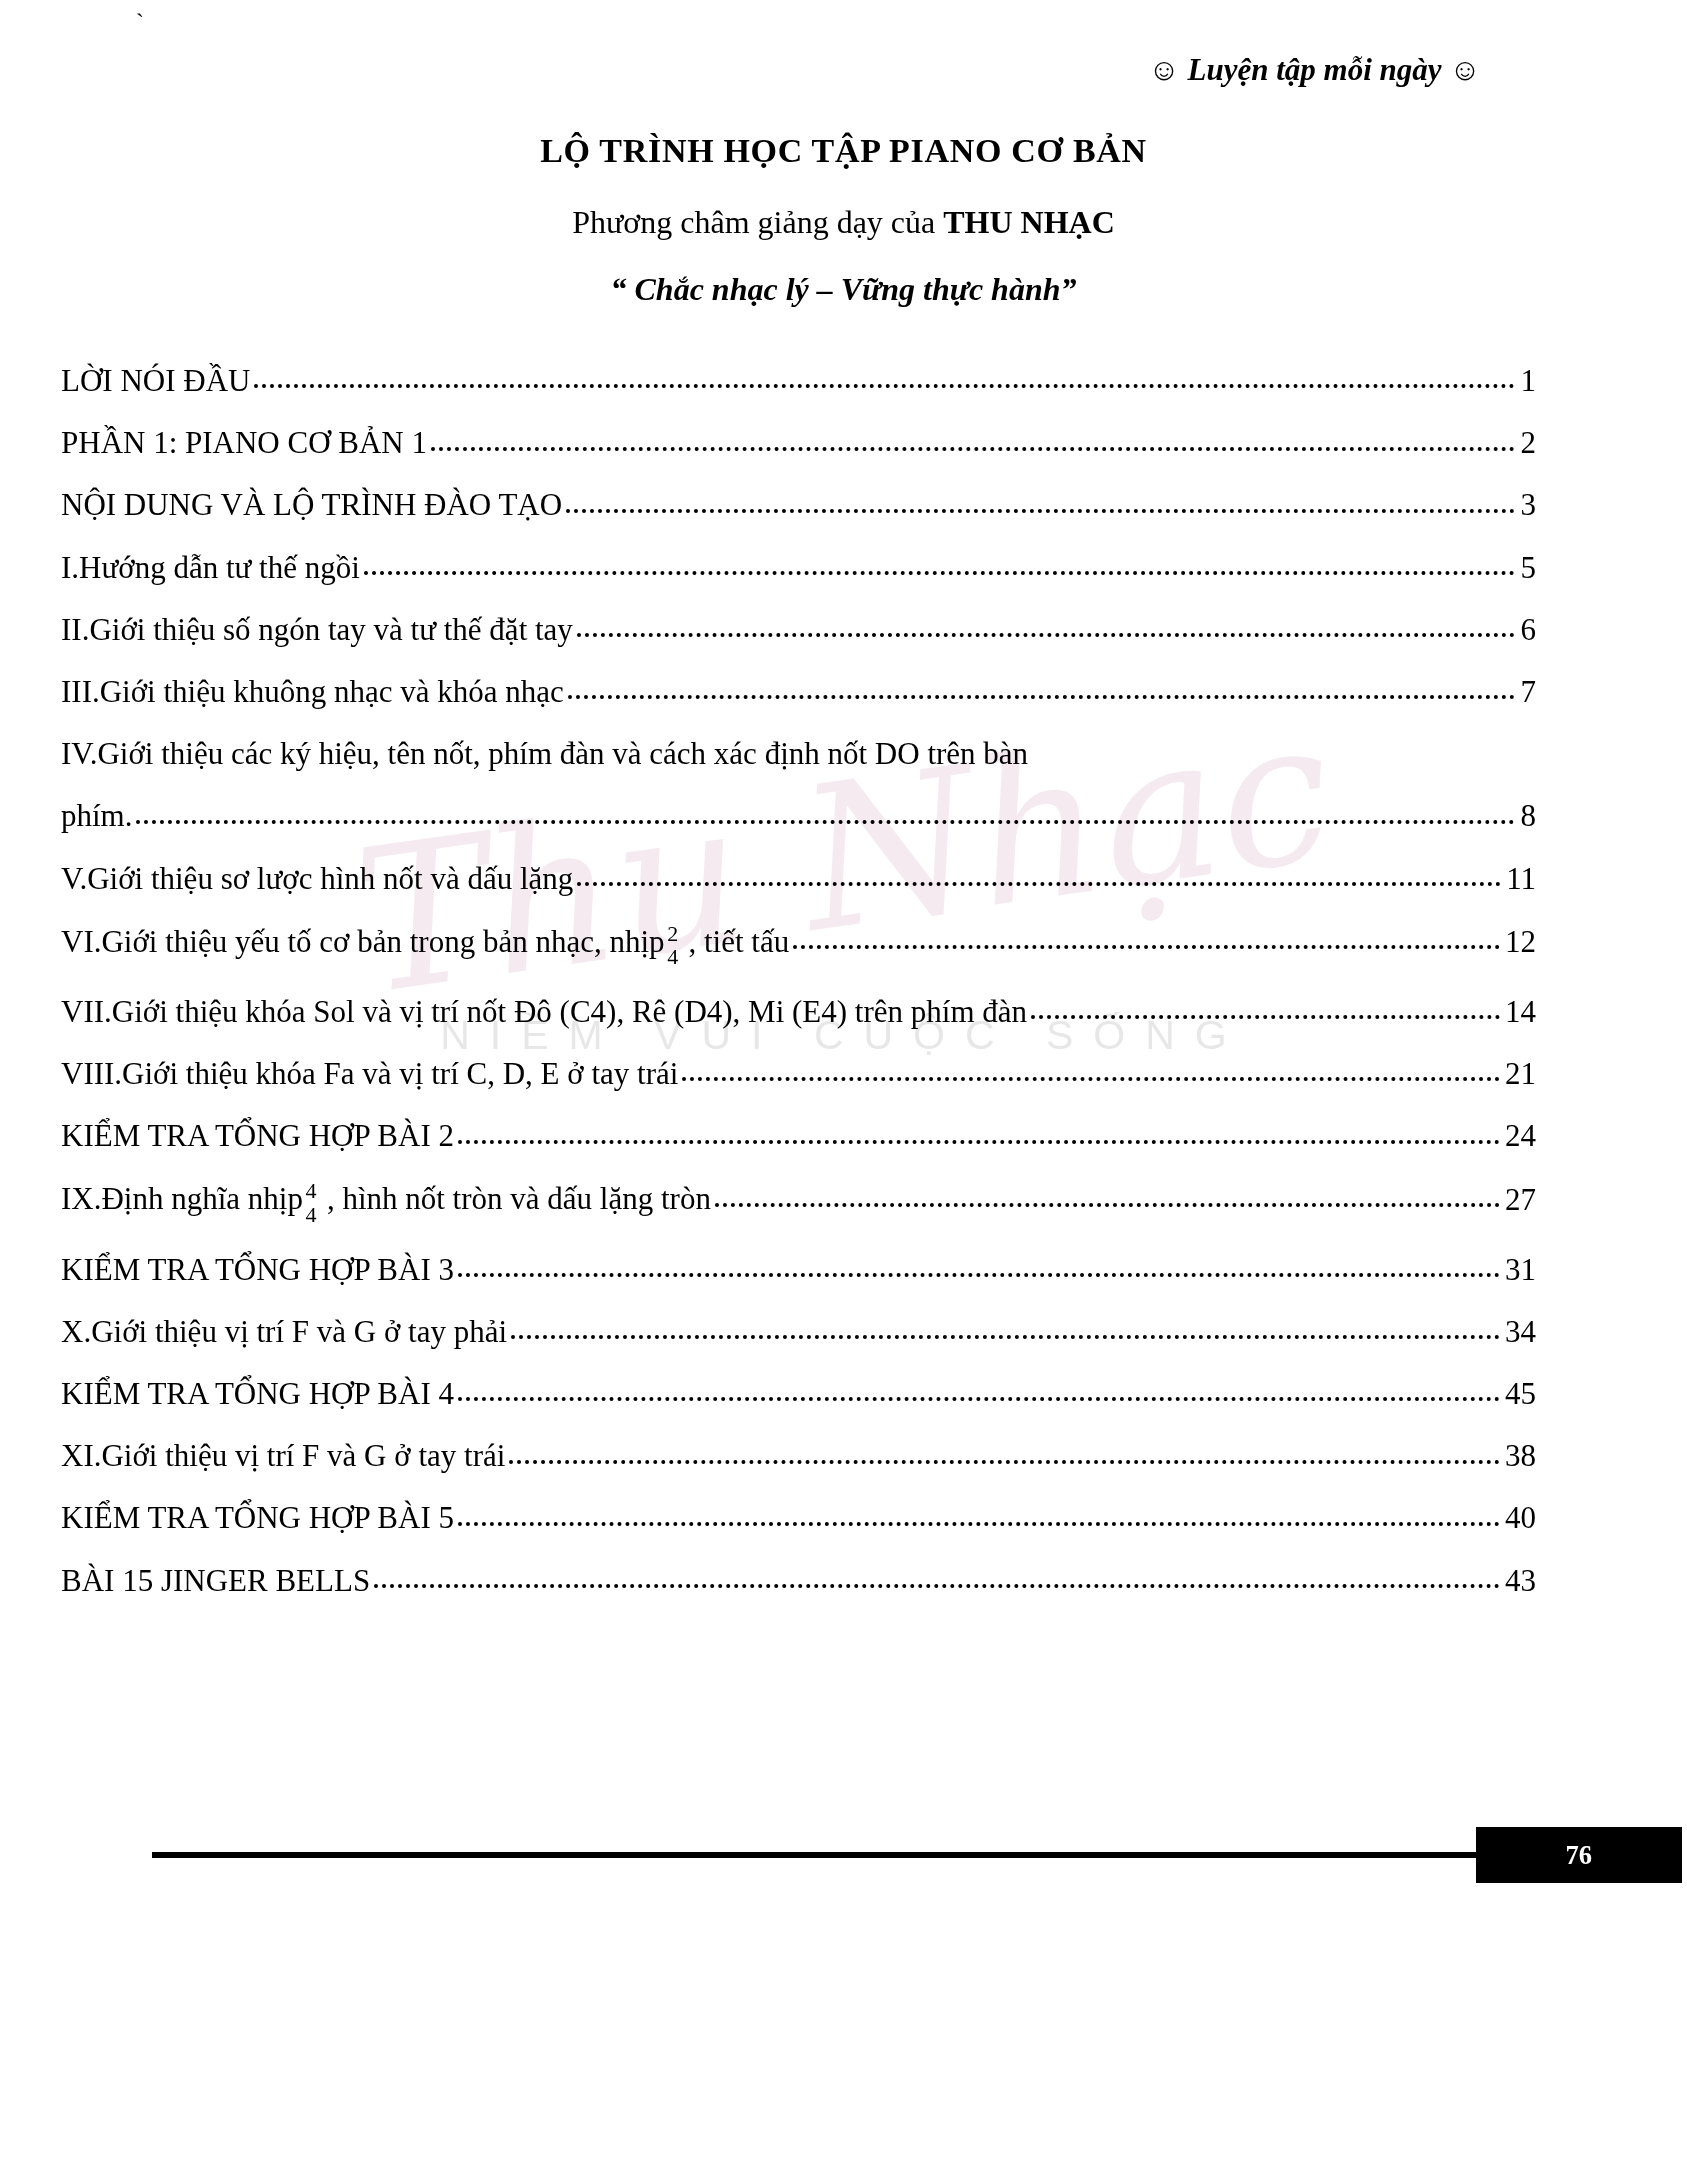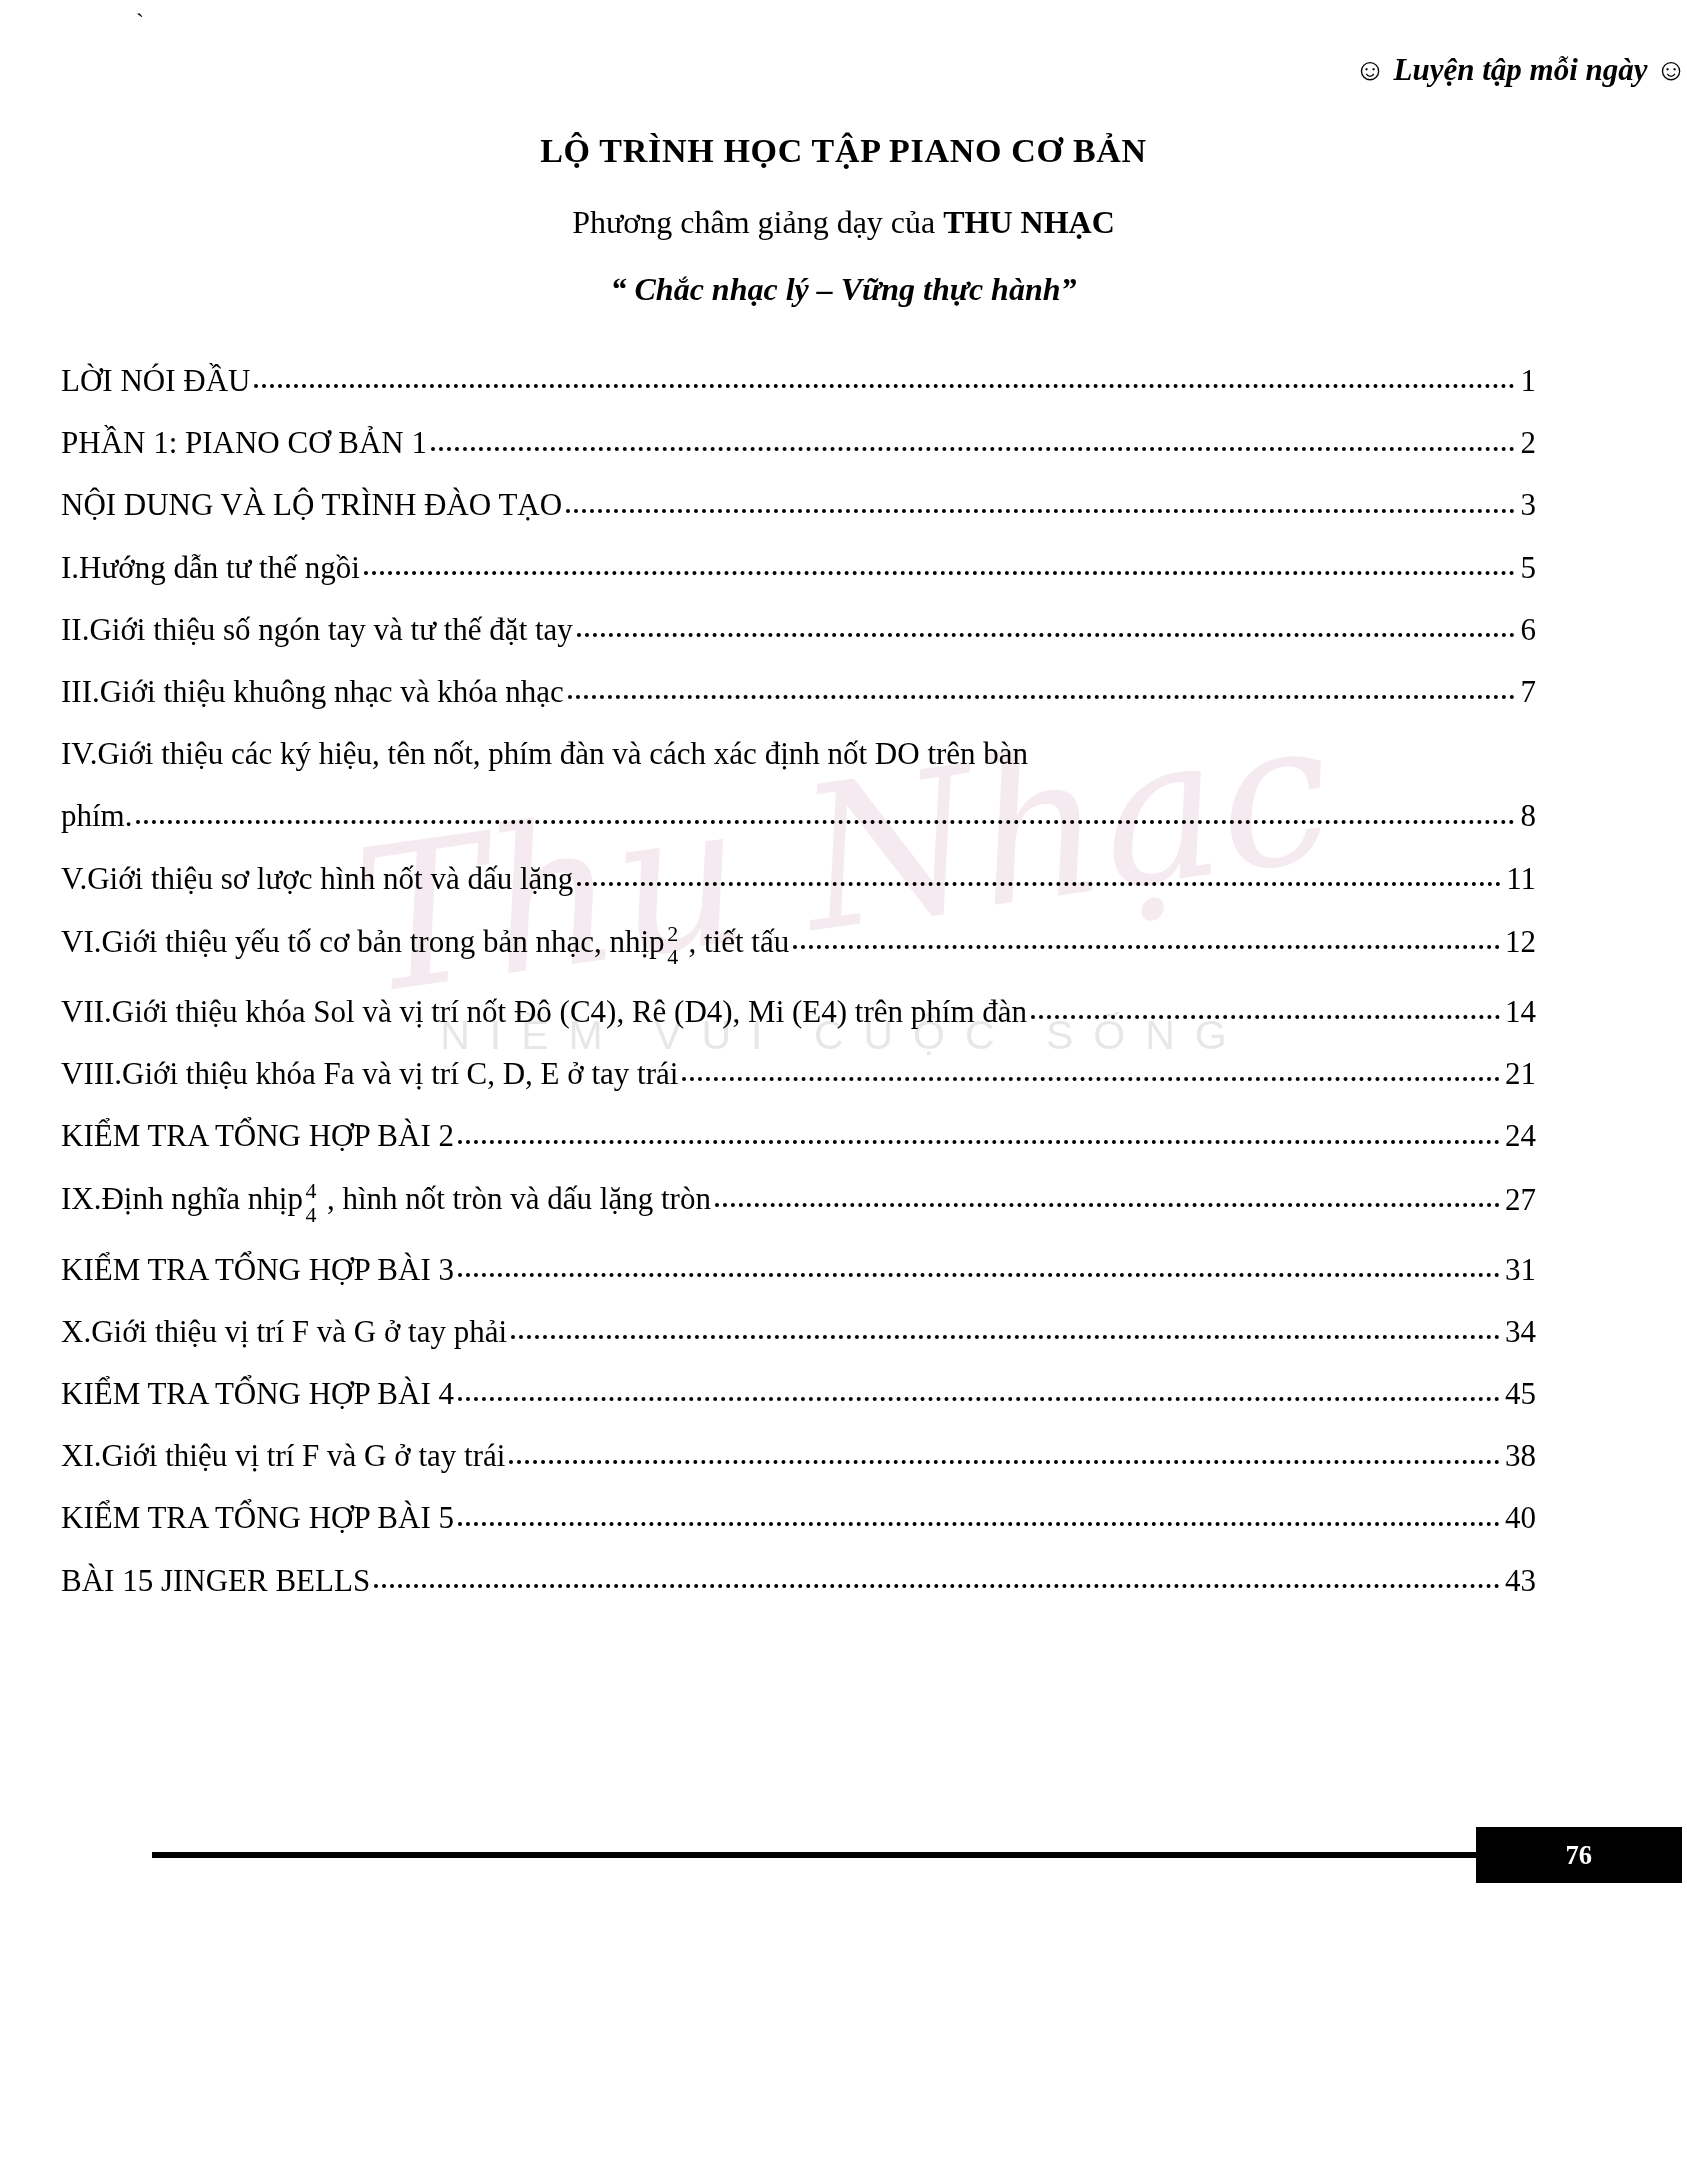--- a/index.html
+++ b/index.html
@@ -41,20 +41,21 @@
     margin-top: 40px;
     font-family: "Liberation Sans", sans-serif;
     font-size: 41px;
     letter-spacing: 20px;
     color: rgba(175, 175, 175, 0.30);
   }
   .content { position: relative; z-index: 1; }
   .motto {
     margin: 0;
     padding-top: 52px;
+    padding-right: 206px;
     text-align: right;
     font-size: 31px;
     font-weight: bold;
     font-style: italic;
   }
   .title {
     margin: 44px 0 0 0;
     text-align: center;
     font-size: 34px;
     font-weight: bold;

